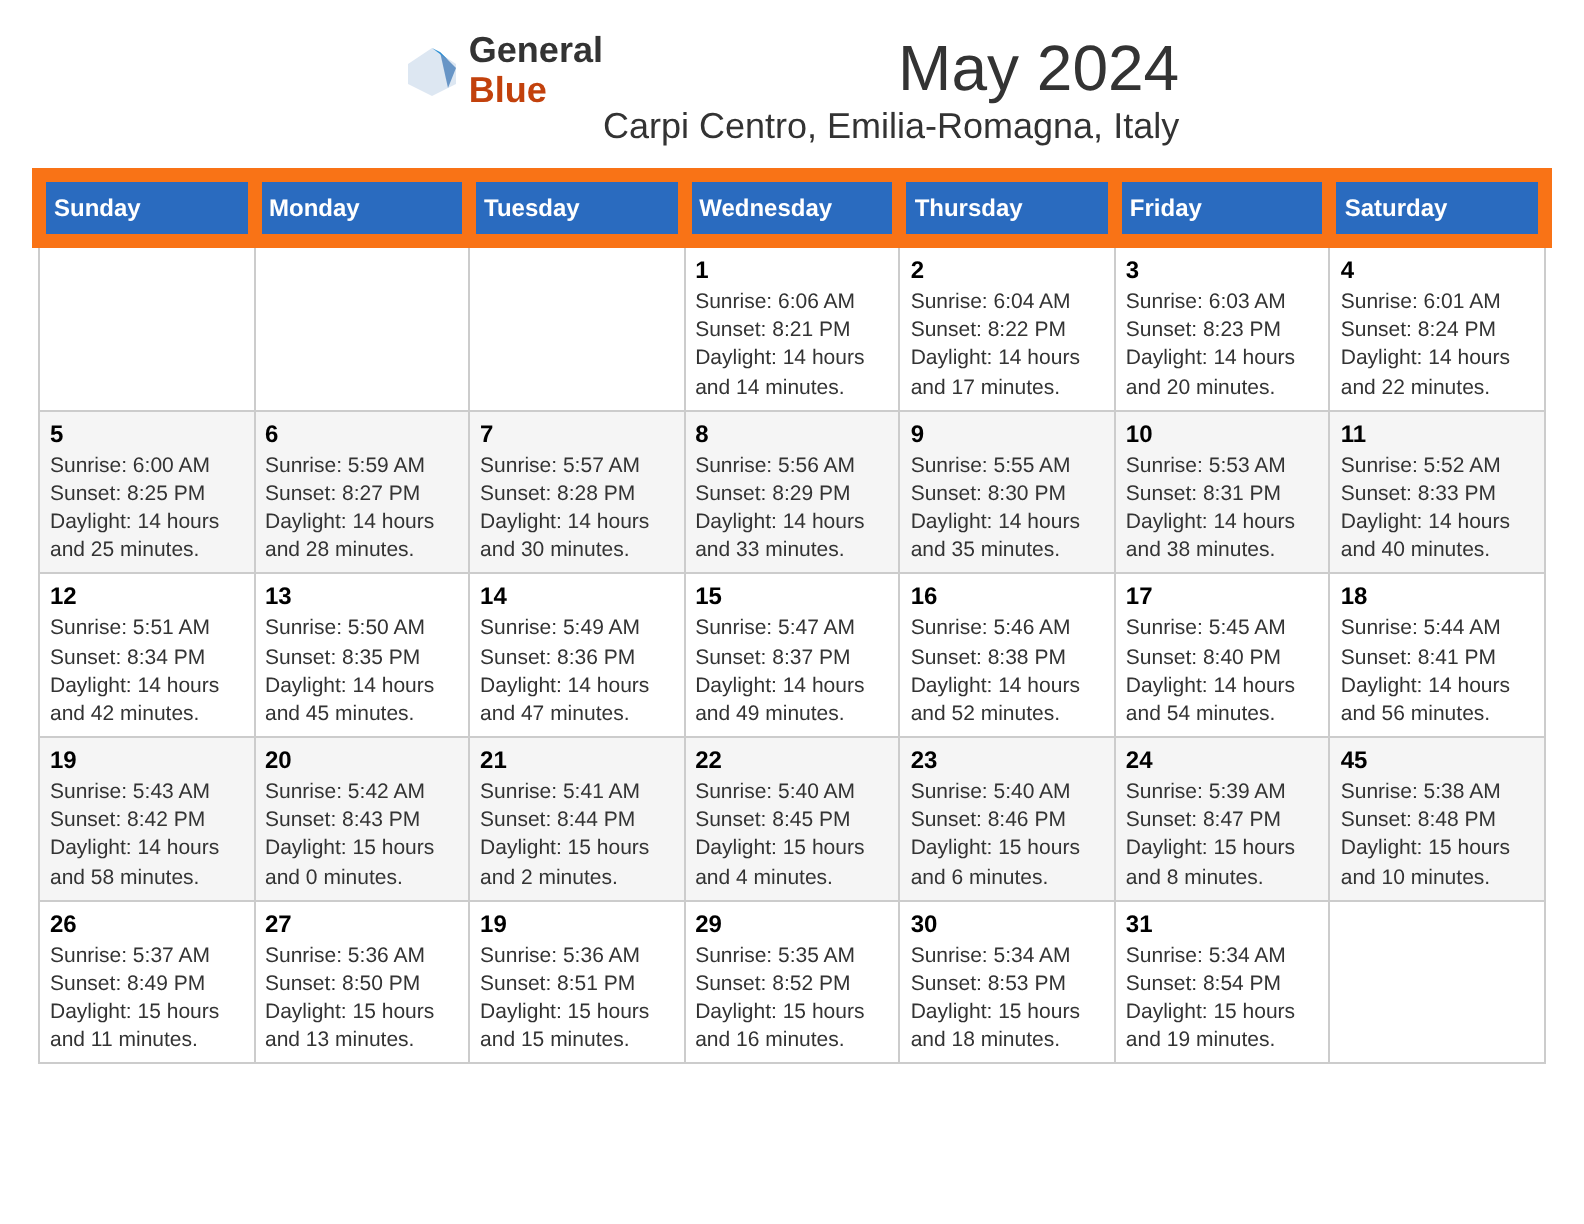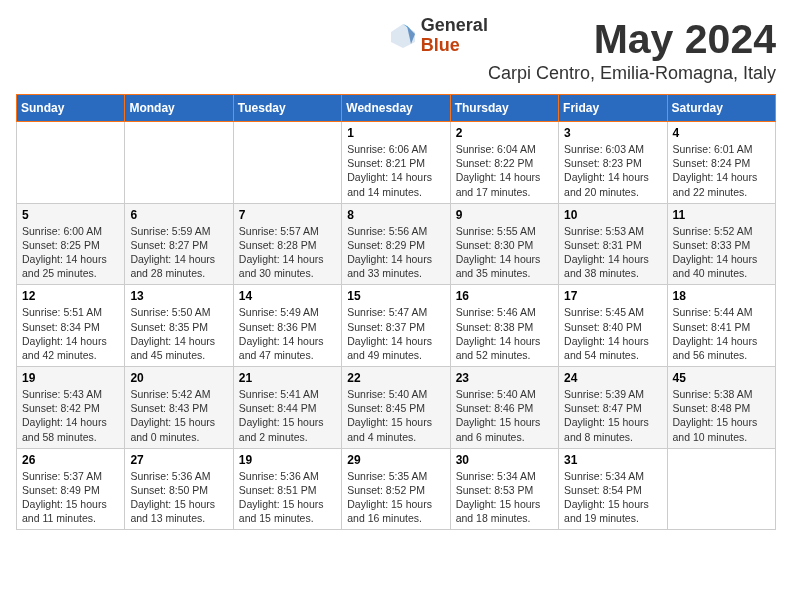--- a/index.html
+++ b/index.html
@@ -5,21 +5,21 @@
     * { box-sizing: border-box; margin: 0; padding: 0; }
     body {
       font-family: Arial, sans-serif;
       background: #fff;
       width: 792px;
       min-height: 612px;
       padding: 16px;
     }
     .header-area {
       display: flex;
-      justify-content: flex-end;
+      justify-content: center;
       align-items: flex-start;
       margin-bottom: 10px;
     }
     .logo {
       display: flex;
       align-items: center;
     }
     .logo-text {
       display: flex;
       flex-direction: column;
@@ -31,39 +31,39 @@
     .logo-blue { color: #c2410c; }
     .logo-icon {
       width: 28px;
       height: 28px;
       margin-right: 4px;
     }
     .title-area {
       text-align: right;
     }
     .month-title {
-      font-size: 41px;
-      font-weight: bold;
+      font-size: 32px;
+      font-weight: normal;
       color: #333;
     }
     .subtitle {
       font-size: 18px;
       color: #333;
     }
     .calendar {
       width: 100%;
       border-collapse: collapse;
       font-size: 11px;
     }
     .calendar th {
       background-color: #2a6bbf;
       color: #fff;
       padding: 6px 4px;
       text-align: left;
-      border: 1px solid #f97316;
+      border: 7px solid #f97316;
       font-size: 12px;
     }
     .calendar td {
       border: 1px solid #ccc;
       padding: 4px 5px;
       vertical-align: top;
       width: 108px;
       min-height: 80px;
       background: #fff;
     }

